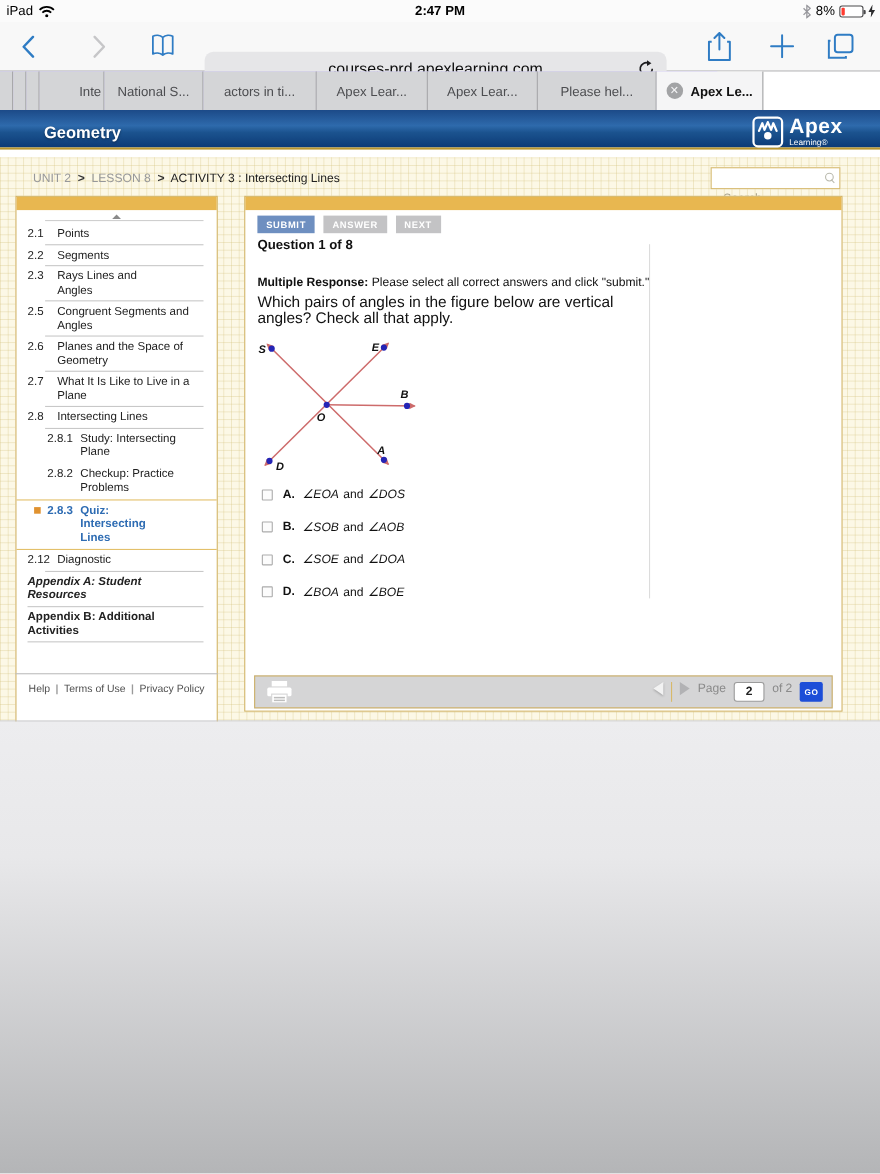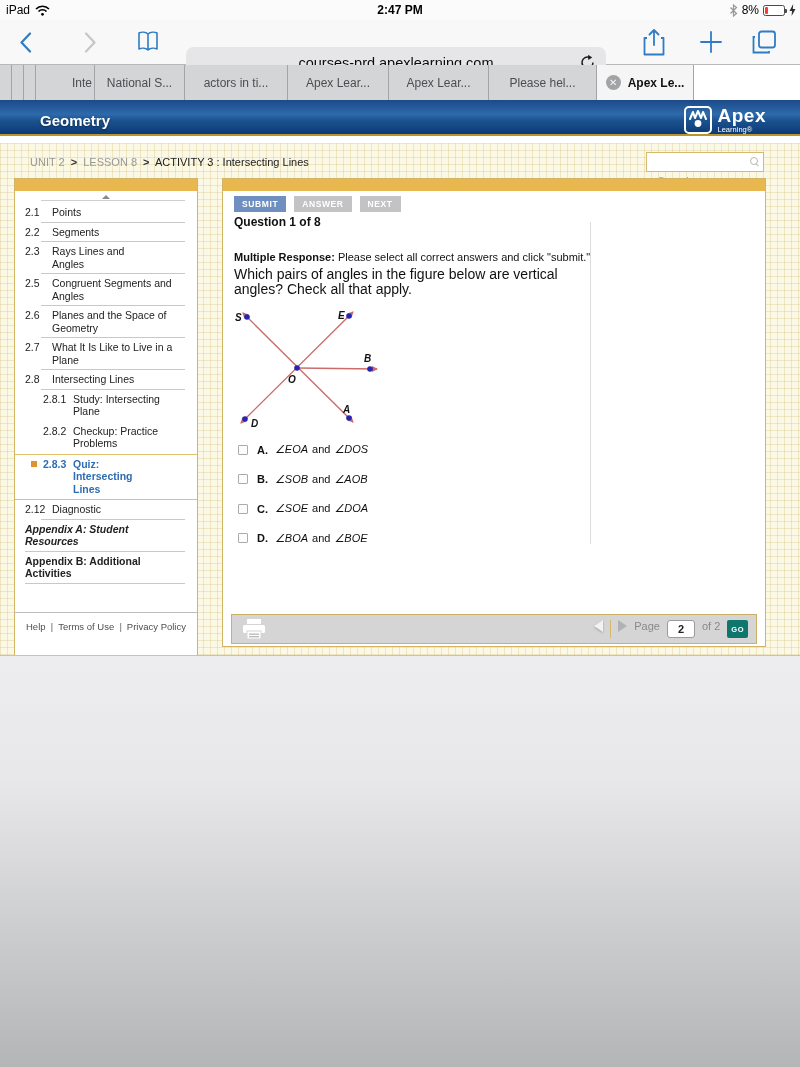--- a/index.html
+++ b/index.html
@@ -110,21 +110,21 @@
   .conj { font-style:normal; margin:0 4px; }
 
   .bottom-bar { position:absolute; left:8px; right:8px; top:435px; height:30px; background:#d5d5d6; border:1px solid #cdb067; display:flex; align-items:center; }
   .print-btn { margin-left:10px; }
   .pager { margin-left:auto; margin-right:8px; display:flex; gap:7px; }
   .tri-left { width:0; height:0; border-top:6px solid transparent; border-bottom:6px solid transparent; border-right:9px solid #f2f2f2; filter:drop-shadow(0 1px 1px rgba(0,0,0,.25)); }
   .tri-right { width:0; height:0; border-top:6px solid transparent; border-bottom:6px solid transparent; border-left:9px solid #b2b2b4; }
   .pager-div { width:1px; height:18px; background:#d8b96a; }
   .pg-label { font-size:11px; color:#8a8a8a; }
   .pg-input { width:28px; height:18px; border:1px solid #9b9b9b; border-radius:3px; text-align:center; font-size:11px; font-weight:700; color:#222; background:#fff; }
-  .go-btn { background:#0f766e; color:#fff; font-size:7.5px; font-weight:700; padding:2px 4px; border-radius:2px; letter-spacing:.5px; border:none; }
+  .go-btn { background:#1d4ed8; color:#fff; font-size:7.5px; font-weight:700; padding:2px 4px; border-radius:2px; letter-spacing:.5px; border:none; }
 
   
   .page-edge { position:absolute; left:0; top:655px; width:800px; height:1px; background:#c2c2c4; }
   .gray-bottom { position:absolute; left:0; top:656px; width:800px; height:411px;
     background:linear-gradient(180deg,#ededef 0%,#e8e8ea 30%,#b4b5b7 100%); }
 </style>
 </head>
 <body>
 
 <div id="screen">

